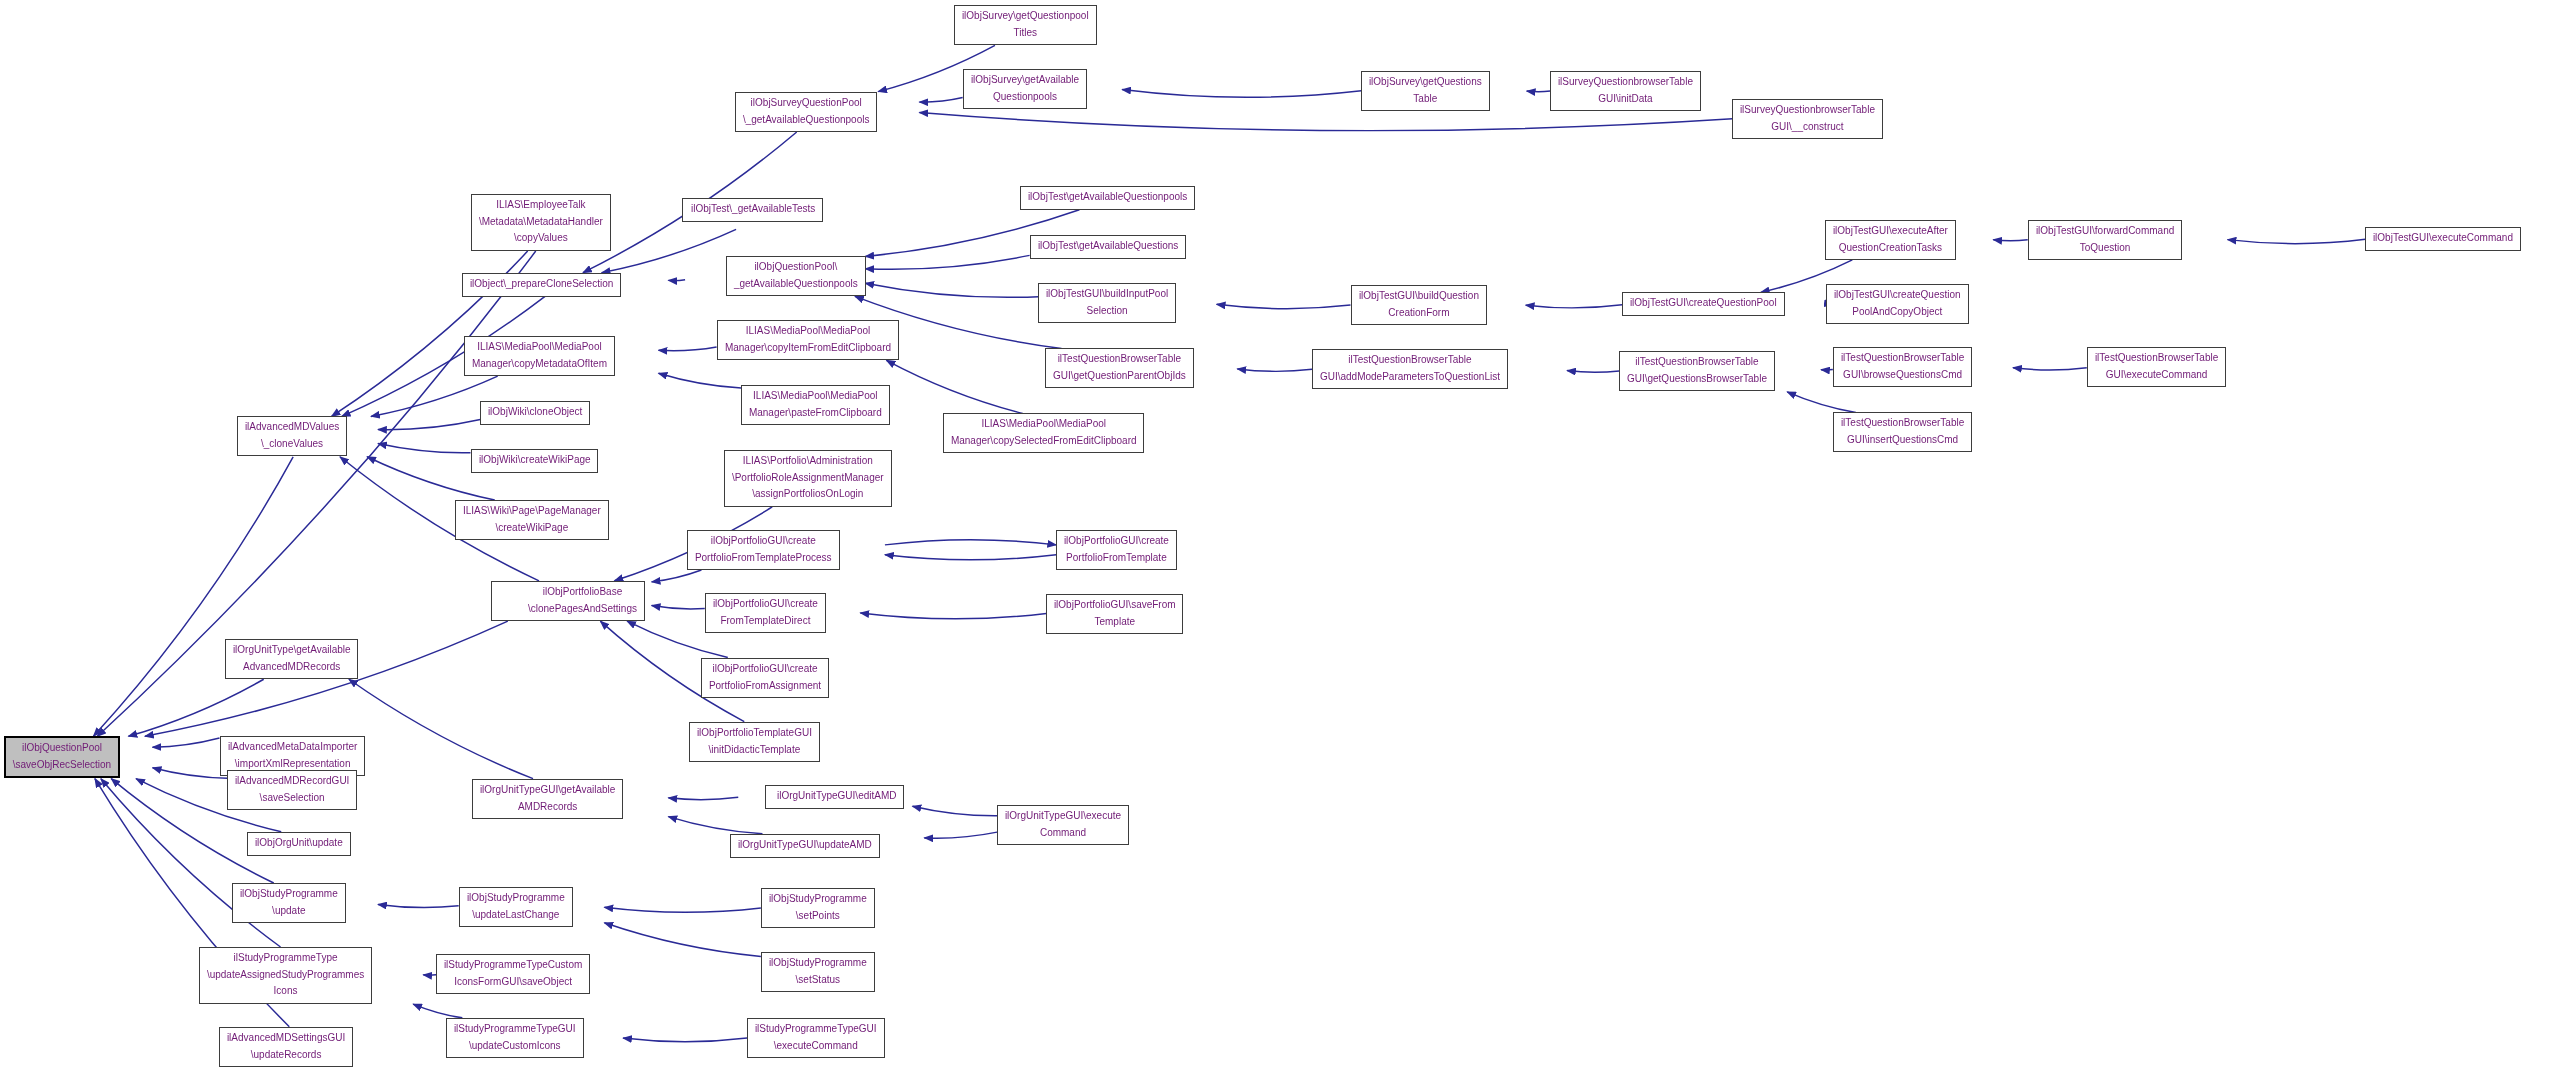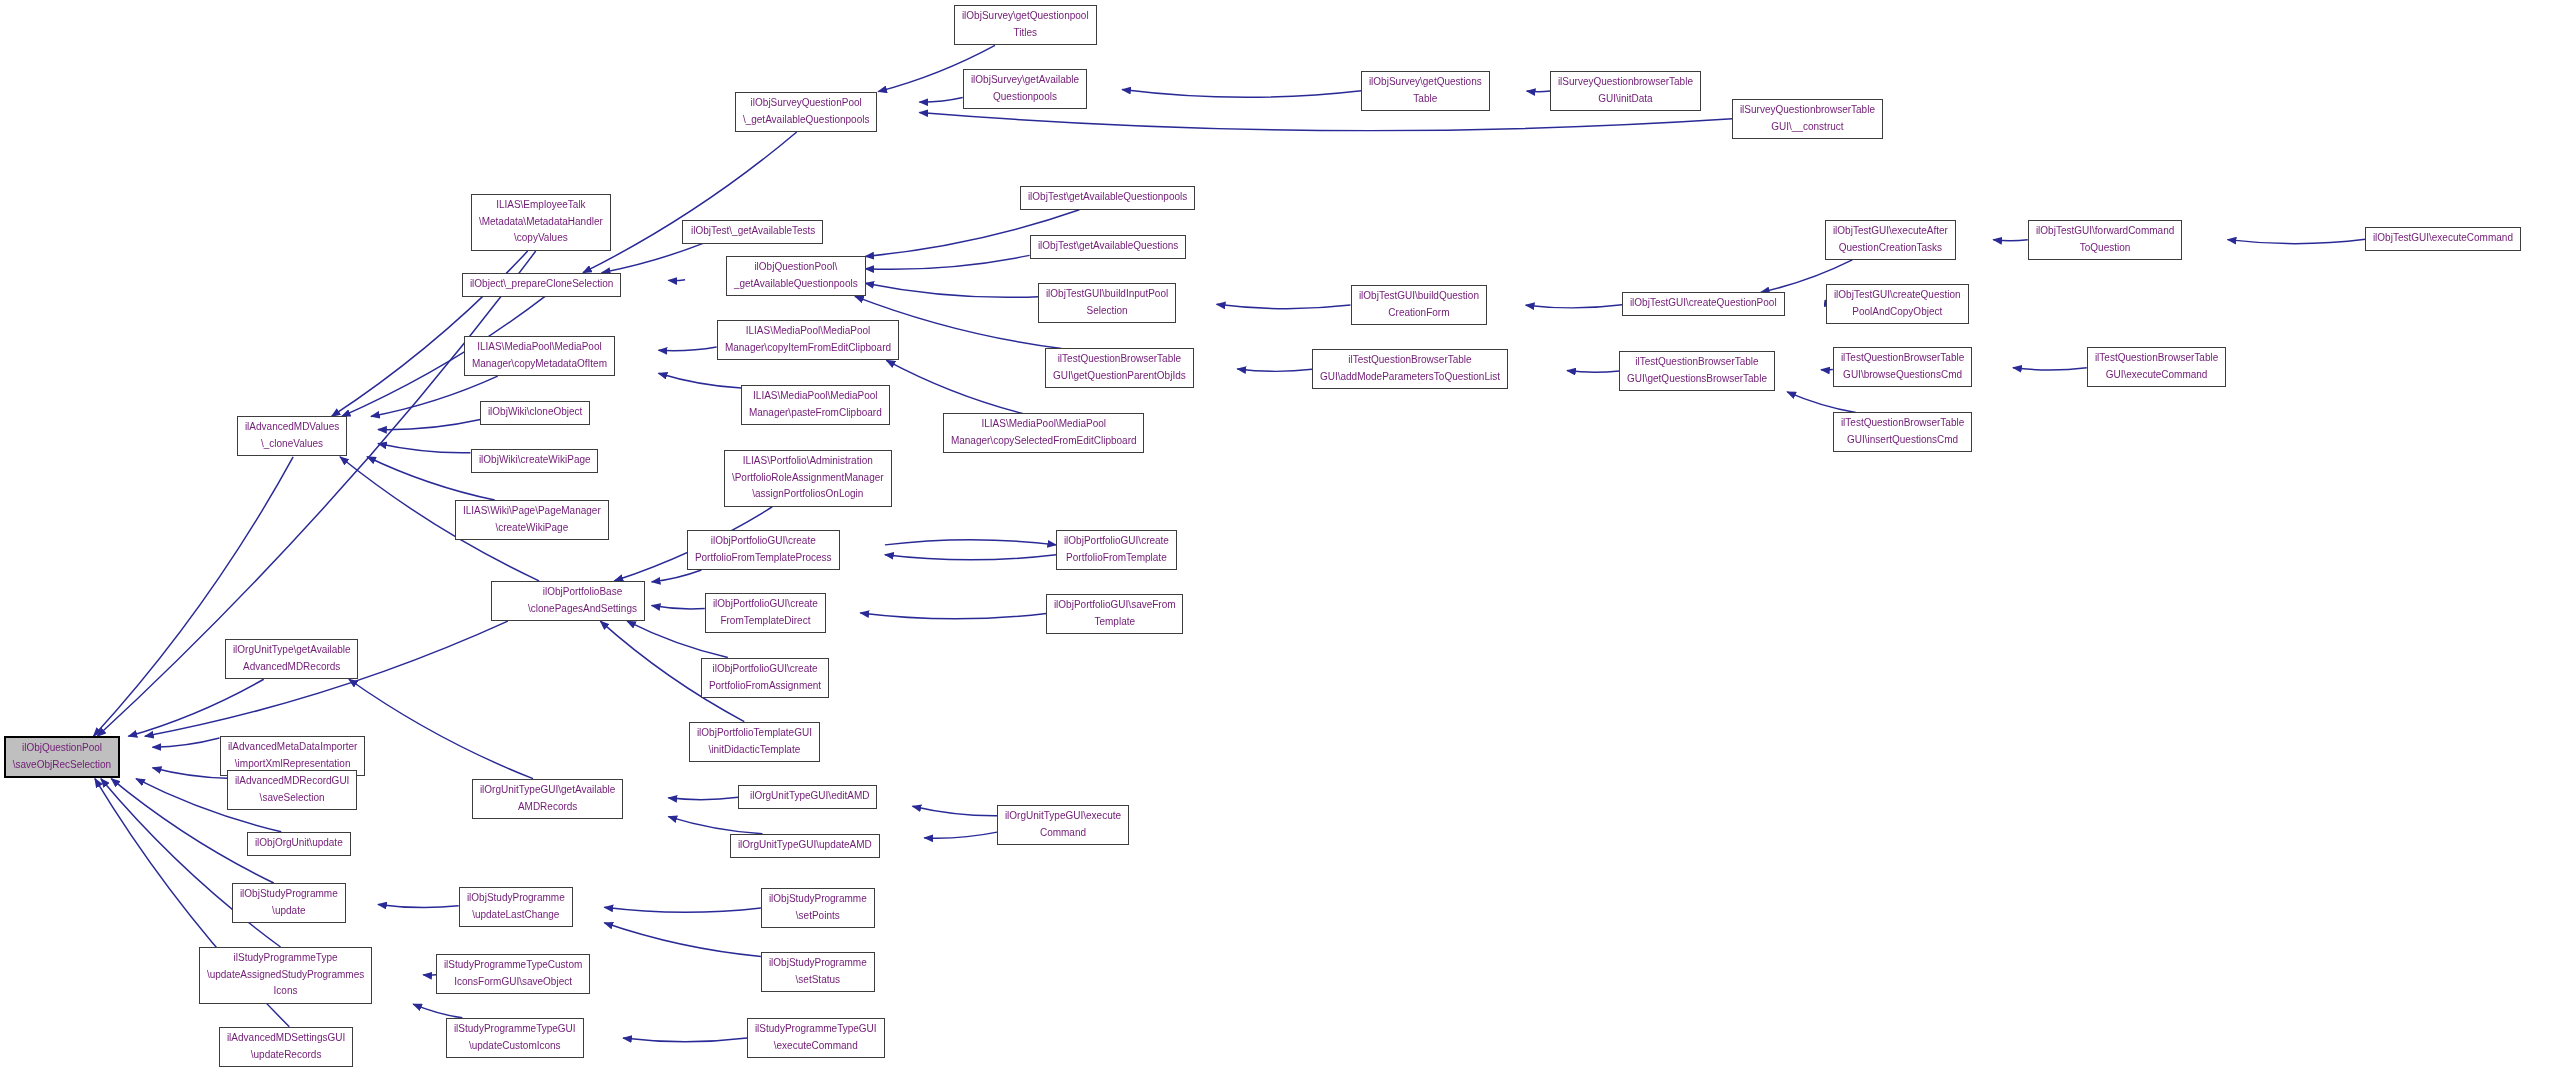--- a/index.html
+++ b/index.html
@@ -159,21 +159,21 @@
       <div class="node" style="left: 472px; top: 779px;">ilOrgUnitTypeGUI\getAvailable
 AMDRecords</div>
       <div class="node" style="left: 459px; top: 887px;">ilObjStudyProgramme
 \updateLastChange</div>
       <div class="node" style="left: 436px; top: 954px;">ilStudyProgrammeTypeCustom
 IconsFormGUI\saveObject</div>
       <div class="node" style="left: 446px; top: 1018px;">ilStudyProgrammeTypeGUI
 \updateCustomIcons</div>
       <div class="node" style="left: 735px; top: 92px;">ilObjSurveyQuestionPool
 \_getAvailableQuestionpools</div>
-      <div class="node" style="left: 682px; top: 220px; padding-left: 8px;">ilObjTest\_getAvailableTests</div>
+      <div class="node" style="left: 682px; top: 198px; padding-left: 8px;">ilObjTest\_getAvailableTests</div>
       <div class="node" style="left: 685px; top: 256px; margin-left: 41px;">ilObjQuestionPool\
 _getAvailableQuestionpools</div>
       <div class="node" style="left: 717px; top: 320px;">ILIAS\MediaPool\MediaPool
 Manager\copyItemFromEditClipboard</div>
       <div class="node" style="left: 741px; top: 385px;">ILIAS\MediaPool\MediaPool
 Manager\pasteFromClipboard</div>
       <div class="node" style="left: 724px; top: 450px;">ILIAS\Portfolio\Administration
 \PortfolioRoleAssignmentManager
 \assignPortfoliosOnLogin</div>
       <div class="node" style="left: 687px; top: 530px;">ilObjPortfolioGUI\create
@@ -193,21 +193,21 @@
       <div class="node" style="left: 1038px; top: 283px;">ilObjTestGUI\buildInputPool
 Selection</div>
       <div class="node" style="left: 1045px; top: 348px;">ilTestQuestionBrowserTable
 GUI\getQuestionParentObjIds</div>
       <div class="node" style="left: 943px; top: 413px;">ILIAS\MediaPool\MediaPool
 Manager\copySelectedFromEditClipboard</div>
       <div class="node" style="left: 1056px; top: 530px;">ilObjPortfolioGUI\create
 PortfolioFromTemplate</div>
       <div class="node" style="left: 1046px; top: 594px;">ilObjPortfolioGUI\saveFrom
 Template</div>
-      <div class="node" style="left: 738px; top: 785px; padding-left: 11px;">ilOrgUnitTypeGUI\editAMD</div>
+      <div class="node" style="left: 765px; top: 785px; padding-left: 11px;">ilOrgUnitTypeGUI\editAMD</div>
       <div class="node" style="left: 730px; top: 834px;">ilOrgUnitTypeGUI\updateAMD</div>
       <div class="node" style="left: 761px; top: 888px;">ilObjStudyProgramme
 \setPoints</div>
       <div class="node" style="left: 761px; top: 952px;">ilObjStudyProgramme
 \setStatus</div>
       <div class="node" style="left: 747px; top: 1018px;">ilStudyProgrammeTypeGUI
 \executeCommand</div>
       <div class="node" style="left: 1351px; top: 285px;">ilObjTestGUI\buildQuestion
 CreationForm</div>
       <div class="node" style="left: 1732px; top: 99px;">ilSurveyQuestionbrowserTable

